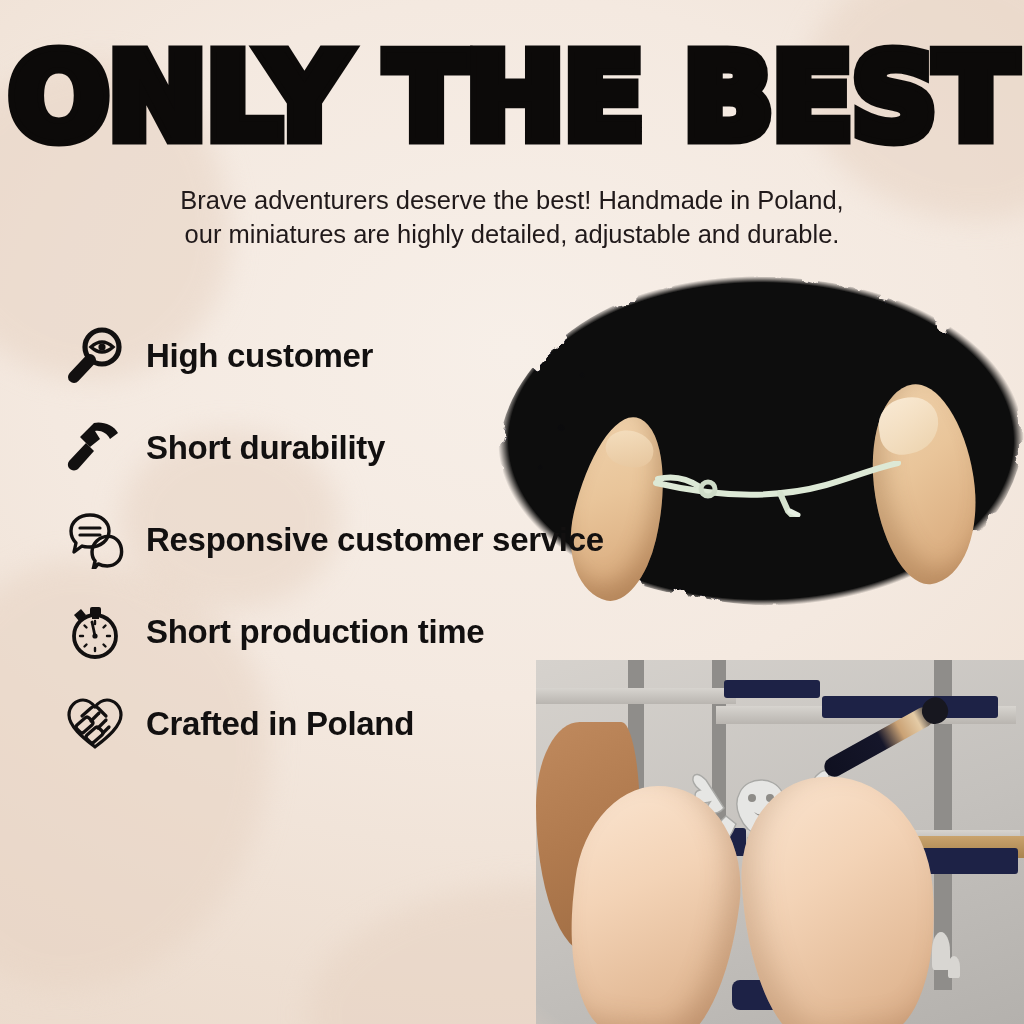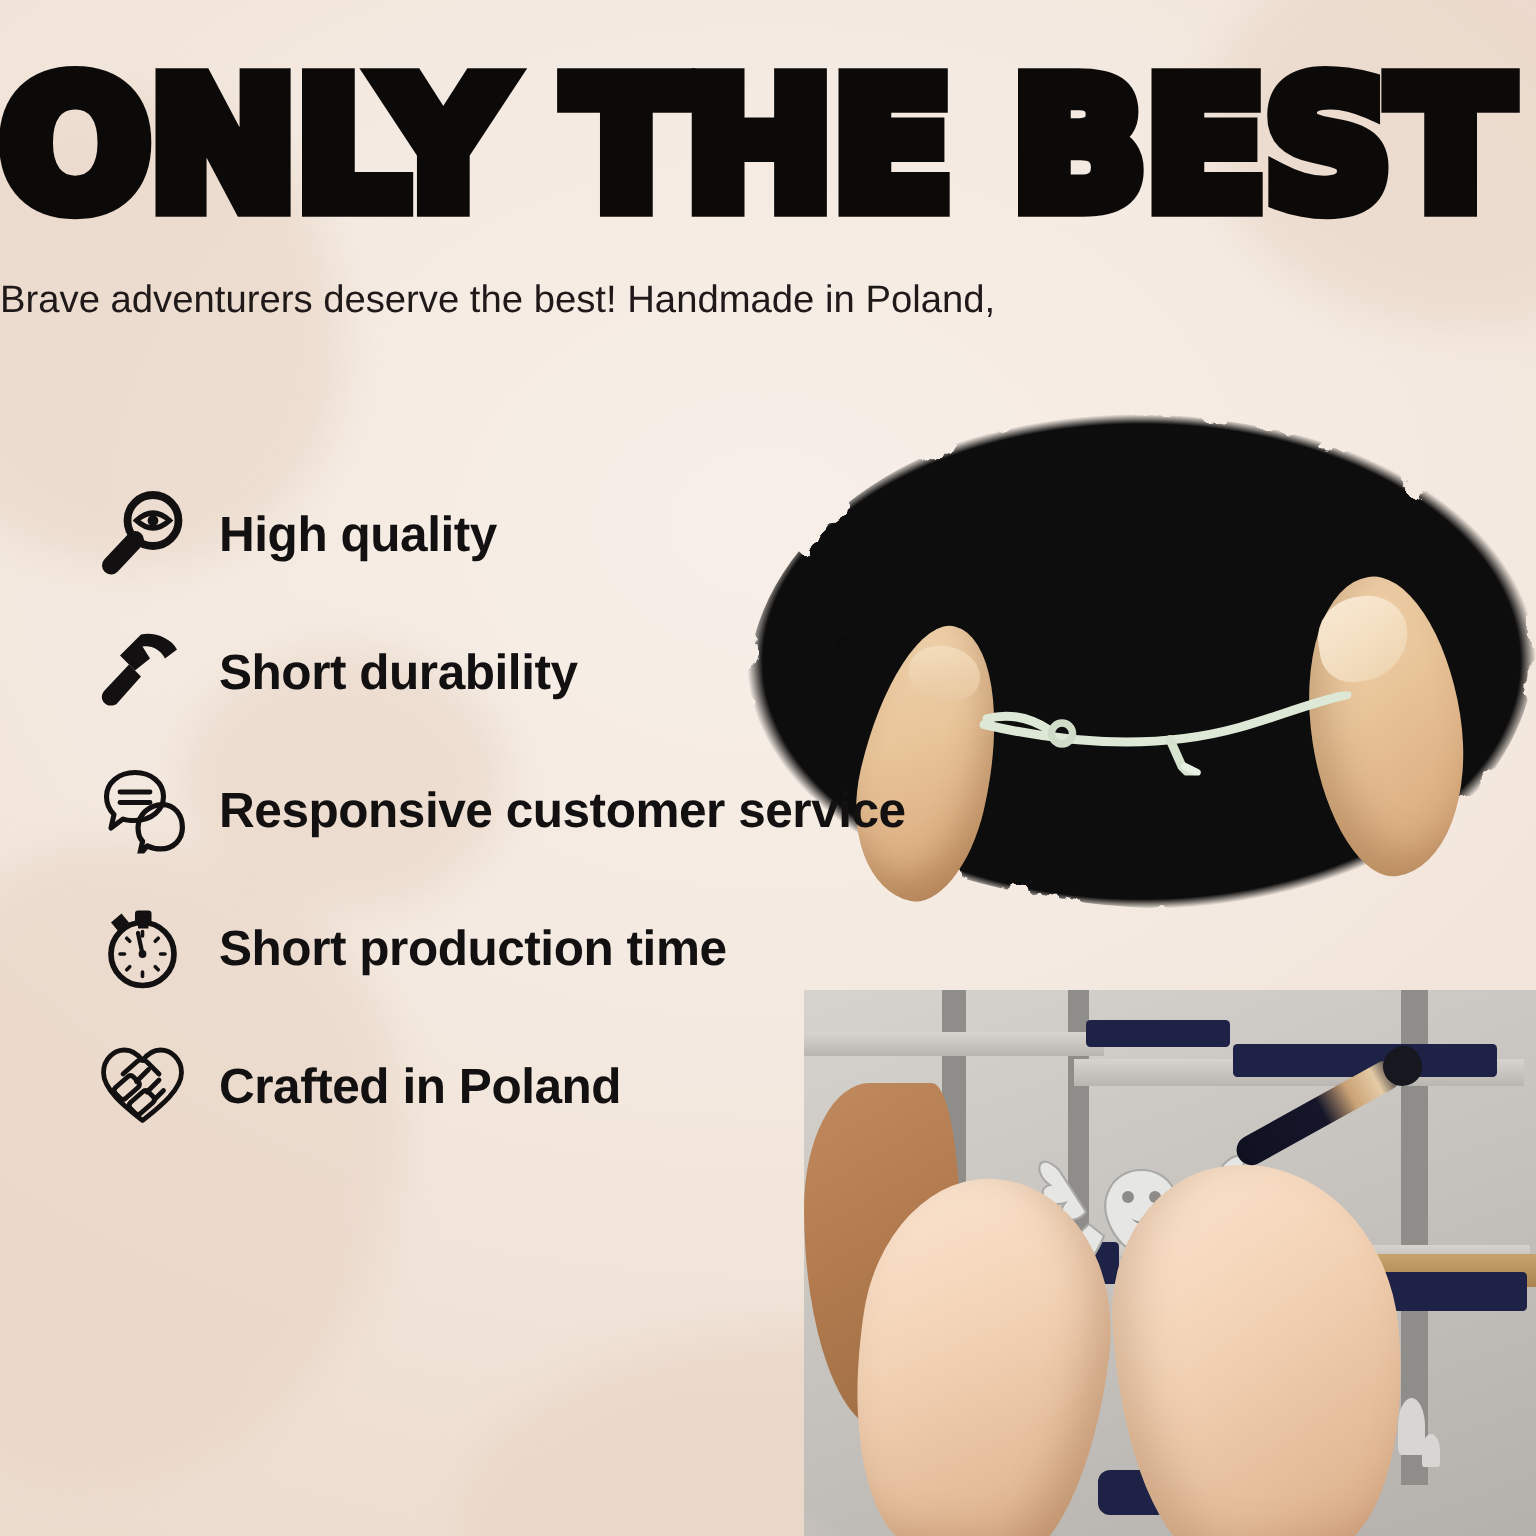--- a/index.html
+++ b/index.html
@@ -25,21 +25,21 @@
     filter:blur(14px);
   }
   .w1 { left:-70px;  top:60px;   width:300px; height:320px; border-radius:58% 42% 46% 54%/48% 56% 44% 52%; opacity:.35; }
   .w2 { left:-90px;  top:560px;  width:360px; height:430px; border-radius:46% 54% 58% 42%/55% 42% 58% 45%; opacity:.5; }
   .w3 { right:-80px; top:-40px;  width:300px; height:260px; border-radius:52% 48% 42% 58%/46% 54% 46% 54%; opacity:.3; }
   .w4 { right:-60px; bottom:-70px;width:320px;height:300px; border-radius:48% 52% 56% 44%/52% 48% 52% 48%; opacity:.38; }
   .w5 { left:30%;    bottom:-120px;width:480px;height:260px; border-radius:50%; opacity:.22; }
   .w6 { left:120px;  top:430px;  width:220px; height:180px; border-radius:50%; opacity:.16; }
 
   
-  #header { position:absolute; left:0; top:0; width:1024px; z-index:5; }
+  #header { position:absolute; left:0; top:0; width:1024px; z-index:5; text-align:center; }
   #title {
     font-family:"DejaVu Sans", sans-serif;
     font-weight:700;
     font-size:118px;
     letter-spacing:-1px;
     line-height:1;
     color:#0c0a09;
     padding-top:38px;
     -webkit-text-stroke:13px #0c0a09;
     paint-order:stroke fill;
@@ -281,39 +281,40 @@
     <div id="brush">
         <div class="tip"></div>
       </div>
   </div>
 </div>
 
 <div id="header">
   <div id="title">ONLY THE BEST</div>
   <div id="subtitle">
     <div><span>Brave adventurers deserve the best! </span><b>Handmade in Poland</b><span>,</span></div>
+    <div>our miniatures are highly detailed, adjustable and durable.</div>
   </div>
 </div>
 
 <div id="features">
 
   <div class="feat">
     <span class="ico">
       <svg width="60" height="58" viewBox="0 0 60 58">
         <g fill="none" stroke="#121010" stroke-width="5.2" stroke-linecap="round">
           <circle cx="36" cy="20" r="17"></circle>
           <path d="M24 33 L8 50" stroke-width="12"></path>
         </g>
         <g fill="none" stroke="#121010" stroke-width="3.4" stroke-linecap="round">
           <path d="M25 20 q11 -10 22 0 q-11 10 -22 0Z"></path>
         </g>
         <circle cx="36" cy="20" r="3.6" fill="#121010"></circle>
       </svg>
     </span>
-    <span class="lbl">High quality</span>
+    <span class="lbl">High customer</span>
   </div>
 
   <div class="feat">
     <span class="ico">
       <svg width="60" height="58" viewBox="0 0 60 58">
         <g fill="#121010">
           <path d="M28 4 C36 2 48 6 52 14 L44 20 C41 14 35 11 29 12 L34 20 L24 28 L14 18 Z"></path>
           <path d="M20 24 L28 32 L12 50 C10 52 5 52 3 49 C1 46 2 43 4 41 Z"></path>
         </g>
       </svg>

